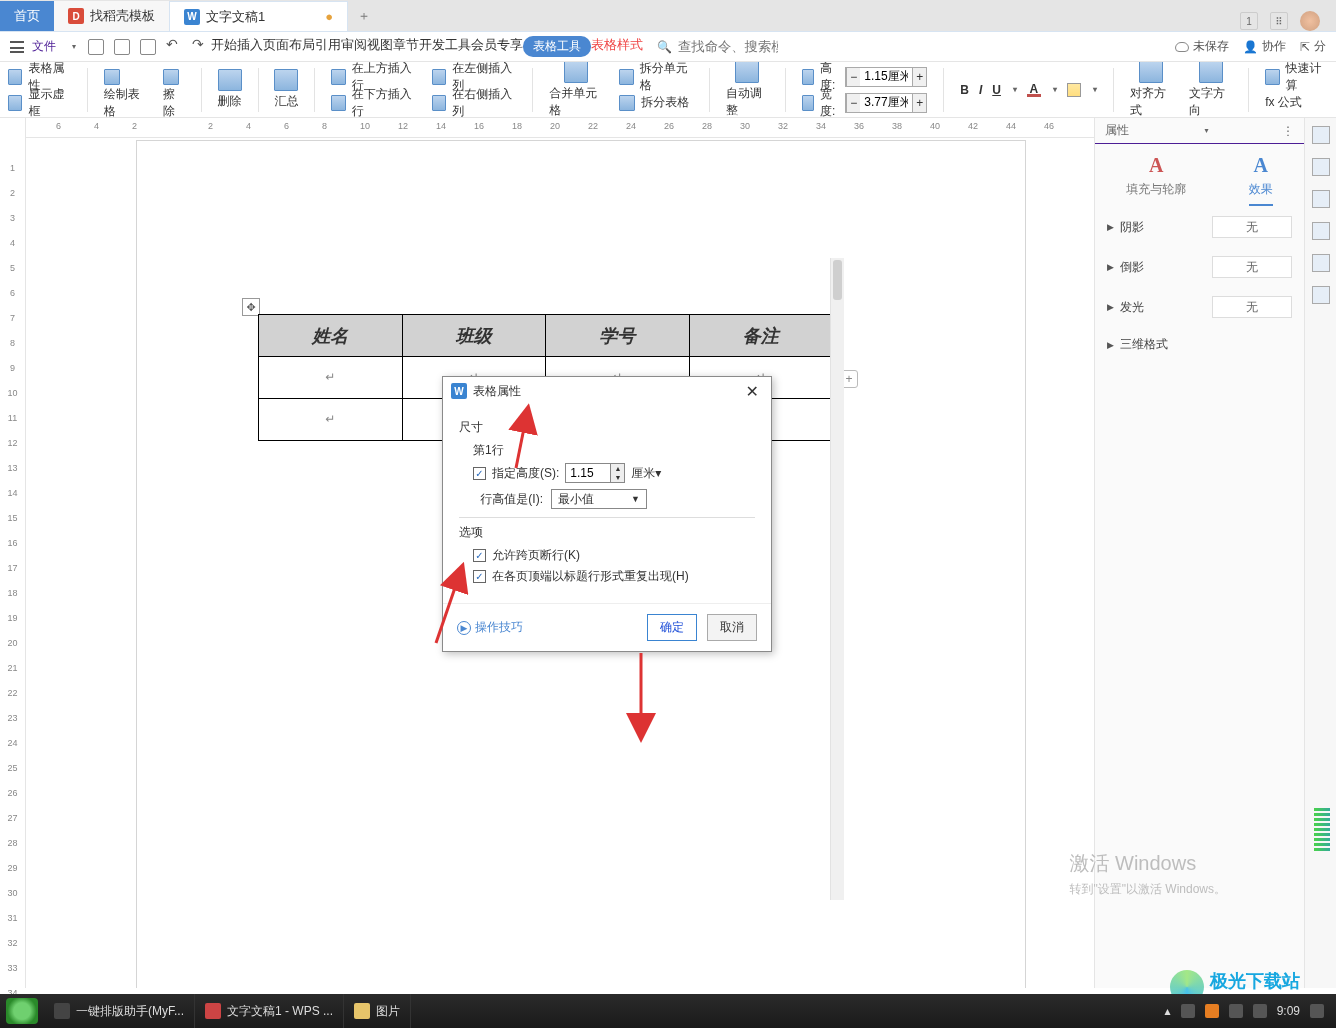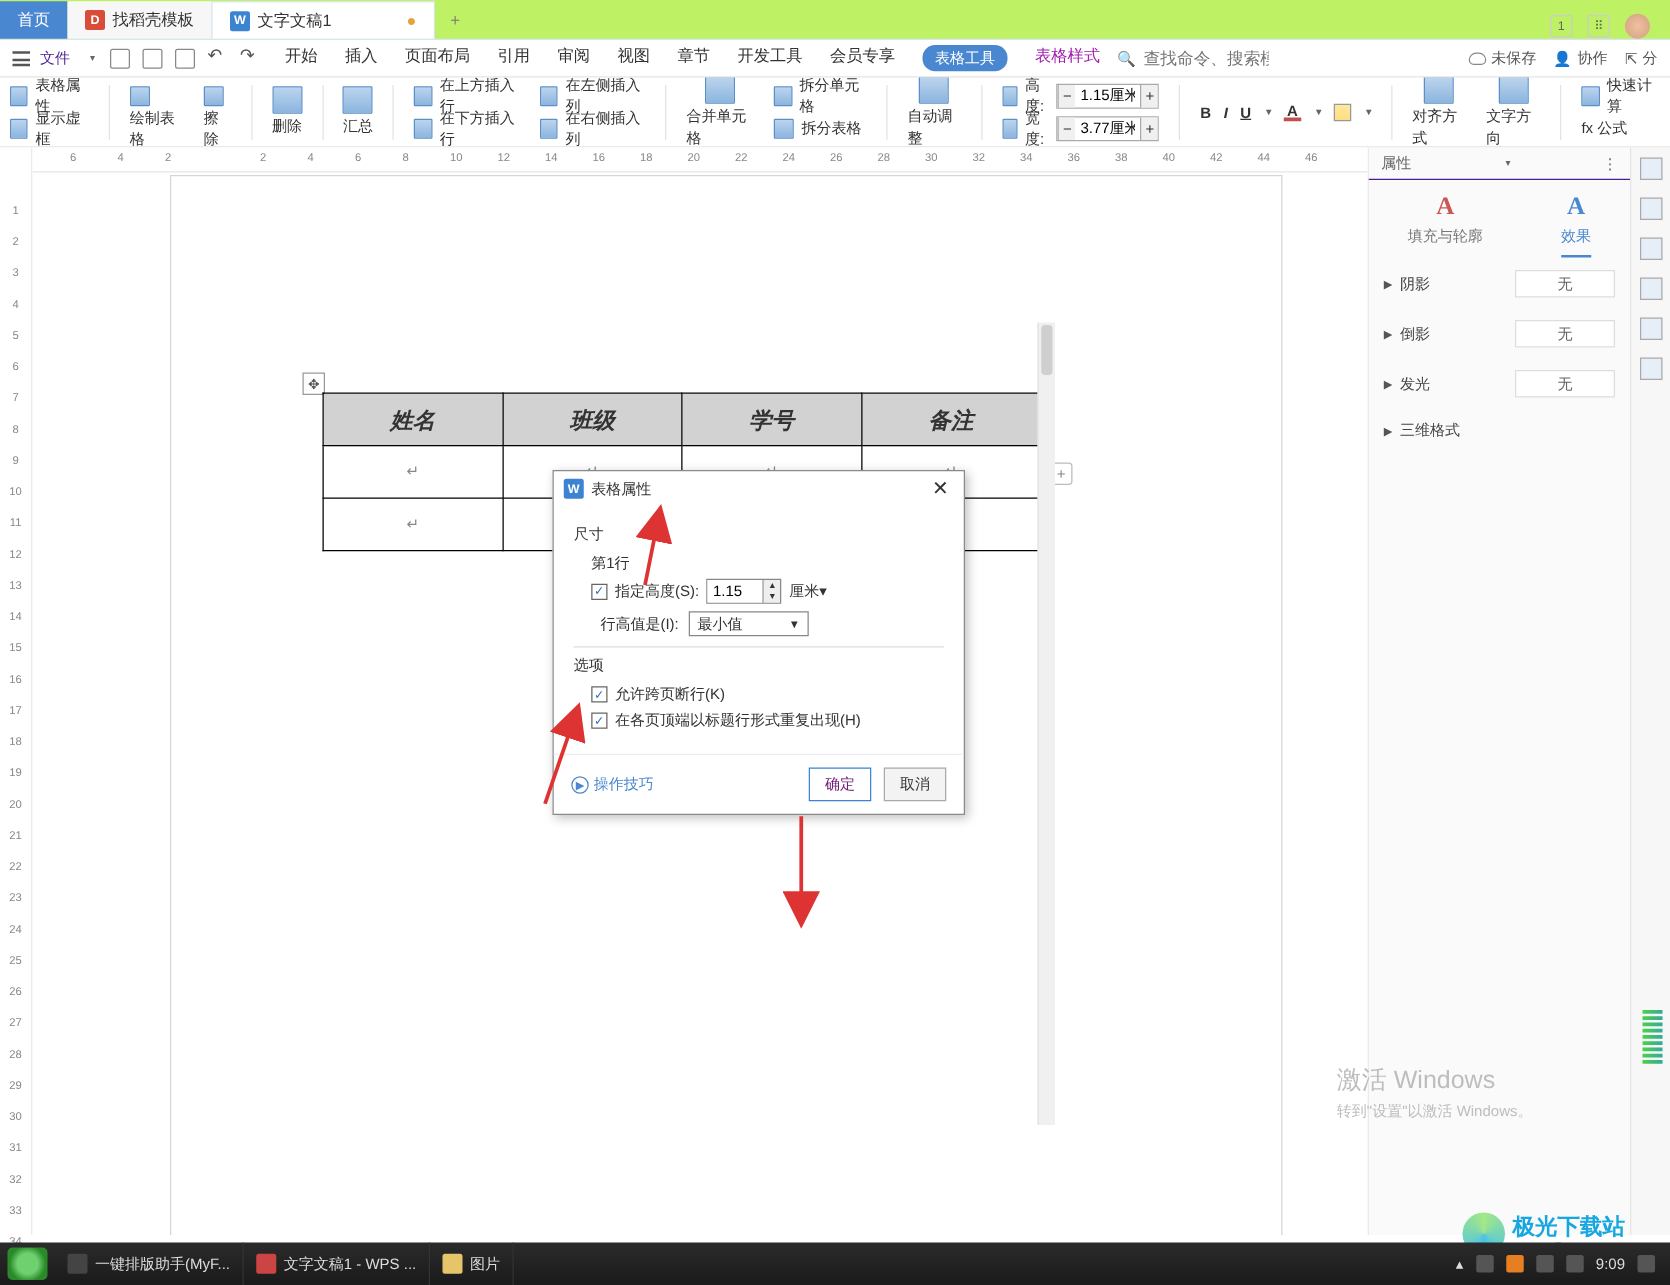--- a/index.html
+++ b/index.html
@@ -1,19 +1,19 @@
 <!DOCTYPE html>
 <html><head>
 <meta charset="utf-8">
 <style>
 * { box-sizing: border-box; margin: 0; padding: 0; font-family: "Microsoft YaHei", sans-serif; }
 body { width: 1336px; height: 1028px; background: #fff; overflow: hidden; position: relative; font-size: 12px; color: #333; }
 
 
-.top-tabs { height: 32px; background: #bef264; display: flex; align-items: flex-end; border-bottom: 1px solid #d7e4f2; }
+.top-tabs { height: 32px; background: #e5e5e5; display: flex; align-items: flex-end; border-bottom: 1px solid #d7e4f2; }
 .tab { height: 30px; display: flex; align-items: center; padding: 0 14px; font-size: 13px; color: #333; cursor: pointer; }
 .tab.home { background: #4a87d1; color: #fff; }
 .tab.tpl { background: #f7f7f7; }
 .tab.tpl .ticon { width: 16px; height: 16px; background: #d94c3a; border-radius: 2px; margin-right: 6px; color:#fff; display:flex; align-items:center; justify-content:center; font-size:10px; font-weight:bold; }
 .tab.doc { background: #fff; border: 1px solid #d7e4f2; border-bottom: none; }
 .tab.doc .ticon { width: 16px; height: 16px; background: #3a84d1; border-radius: 2px; margin-right: 6px; color:#fff; display:flex; align-items:center; justify-content:center; font-size:10px; font-weight:bold; }
 .tab.doc .dirty { color: #e6a23c; margin-left: 60px; }
 .tab.add { width: 32px; justify-content: center; color: #777; }
 .top-right { margin-left: auto; display: flex; align-items: center; gap: 12px; padding-right: 16px; }
 .tr-icon { width: 18px; height: 18px; display:flex; align-items:center; justify-content:center; color:#666; border:1px solid #ccc; border-radius:2px; font-size:10px; }
@@ -23,24 +23,24 @@
 .menu-row { height: 30px; display: flex; align-items: center; padding: 0 10px; border-bottom: 1px solid #e5e5e5; }
 .menu-left { display: flex; align-items: center; gap: 8px; }
 .ham { width: 14px; height: 12px; display: inline-block; border-top: 2px solid #555; border-bottom: 2px solid #555; position: relative; }
 .ham::after { content:""; position:absolute; top:4px; left:0; right:0; border-top:2px solid #555; }
 .file-label { color: #4c1d95; margin-right: 6px; }
 .mini-icons { display: flex; gap: 10px; margin-left: 4px; }
 .mi { width: 16px; height: 16px; border: 1px solid #888; border-radius: 2px; }
 .mi.undo, .mi.redo { border:none; position:relative; }
 .mi.undo::after { content:"↶"; color:#555; font-size:14px; position:absolute; left:0; top:-3px; }
 .mi.redo::after { content:"↷"; color:#555; font-size:14px; position:absolute; left:0; top:-3px; }
-.menu-tabs { display: flex; gap: 22px; margin-left: 20px; font-size: 13px; }
+.menu-tabs { display: flex; margin-left: 3px; font-size: 13px; }
 .menu-tab { color: #333; cursor: pointer; }
 .pill { background: #4a87d1; color: #fff; padding: 2px 10px; border-radius: 10px; font-size: 12px; }
-.link1 { color: #a21caf; }
+.link1 { color: #ef4444; }
 .search-group { display: flex; align-items: center; gap: 6px; margin-left: 14px; color: #999; }
 .search-input { border: none; outline: none; width: 100px; color: #999; background: transparent; }
 .menu-right { margin-left: auto; display: flex; align-items: center; gap: 14px; color: #555; }
 .menu-right .itm { display: flex; align-items: center; gap: 4px; }
 .cloud { width:14px; height:10px; border:1.5px solid #888; border-radius: 6px 6px 4px 4px; }
 
 
 .ribbon { height: 56px; display: flex; align-items: center; padding: 4px 8px; border-bottom: 1px solid #e5e5e5; gap: 16px; overflow: hidden; }
 .rgrp { display: flex; flex-direction: column; gap: 4px; }
 .rrow { display: flex; align-items: center; gap: 6px; height: 22px; }
@@ -115,21 +115,21 @@
 .unit { font-size: 12px; }
 .select { border: 1px solid #888; height: 20px; width: 96px; display: flex; align-items: center; justify-content: space-between; padding: 0 6px; background: #fff; }
 .select .caret { font-size: 9px; color:#333; }
 .hr { border-top: 1px solid #ddd; margin: 8px 0 6px; }
 .nav-btns { display: flex; justify-content: center; gap: 14px; margin-top: 10px; }
 .btn { border: 1px solid #aaa; background: #f3f3f3; padding: 4px 12px; font-size: 12px; cursor: pointer; }
 .dlg-footer { display: flex; align-items: center; padding: 10px 14px; border-top: 1px solid #eee; }
 .dlg-footer .tips { color: #4a87d1; display: flex; align-items: center; gap: 4px; }
 .dlg-footer .tips .circ { width:14px; height:14px; border:1.5px solid #4a87d1; border-radius:50%; display:flex; align-items:center; justify-content:center; font-size:9px; }
 .dlg-footer .actions { margin-left: auto; display: flex; gap: 10px; }
-.btn.primary { border: 1px solid #3a84d1; color: #701a75; background: #fff; }
+.btn.primary { border: 1px solid #3a84d1; color: #1d4ed8; background: #fff; }
 
 
 .arrow { position: absolute; pointer-events: none; }
 .arrow svg { overflow: visible; }
 
 
 .activate { position: absolute; right: 110px; bottom: 130px; color: #bdbdbd; font-size: 20px; }
 .activate .sub { font-size: 12px; display:block; margin-top:4px; }
 .logo-wm { position: absolute; right: 36px; bottom: 24px; display:flex; align-items:center; gap:6px; color:#17a7e0; font-weight:bold; font-size:18px; }
 .logo-wm .swirl { width:34px; height:34px; border-radius:50%; background: conic-gradient(#8ee36a,#19b1e6,#8ee36a); opacity:0.8; }

